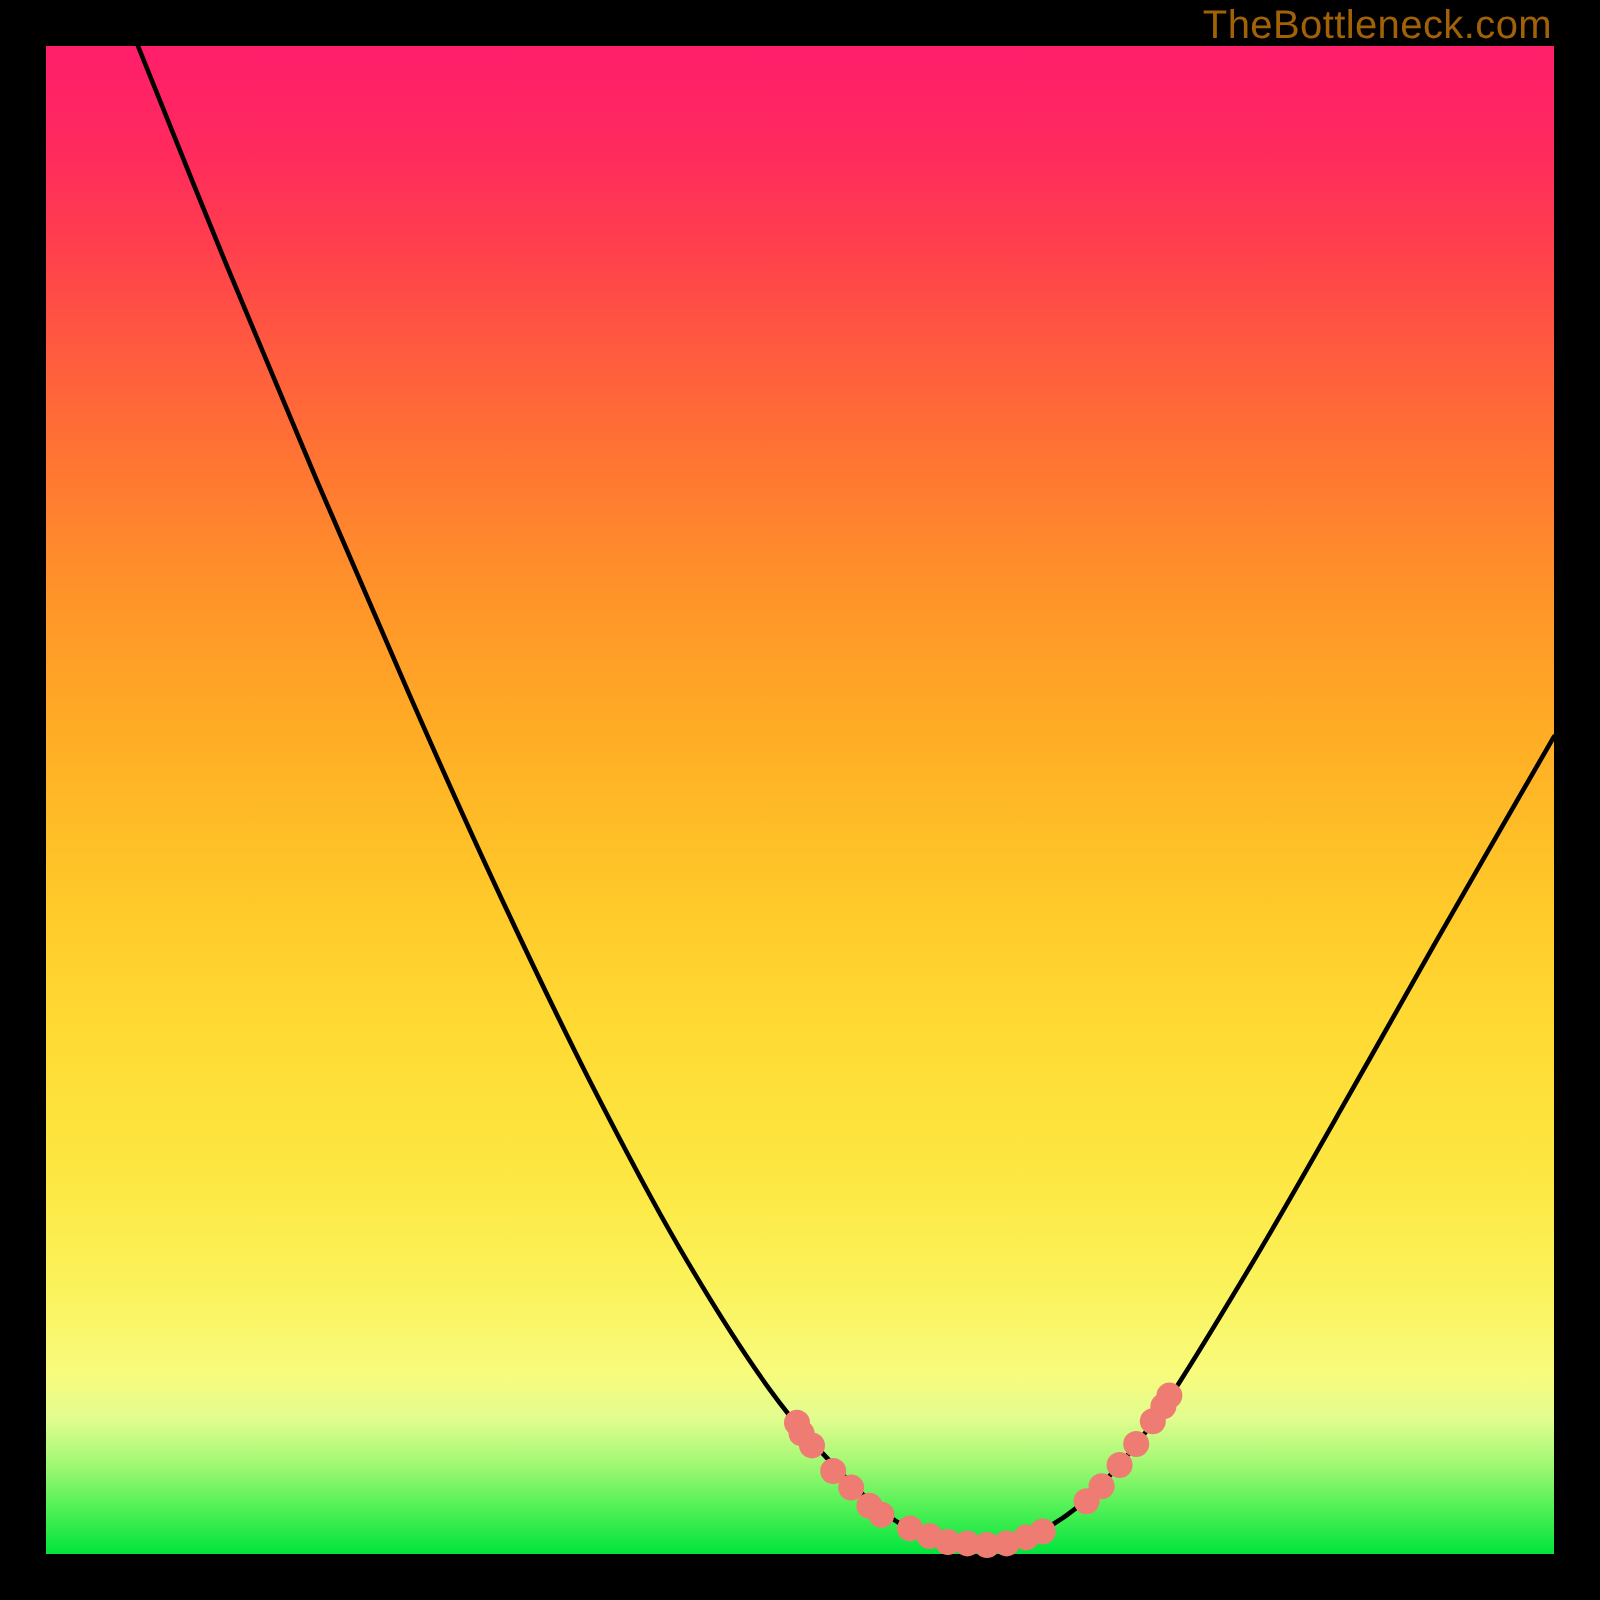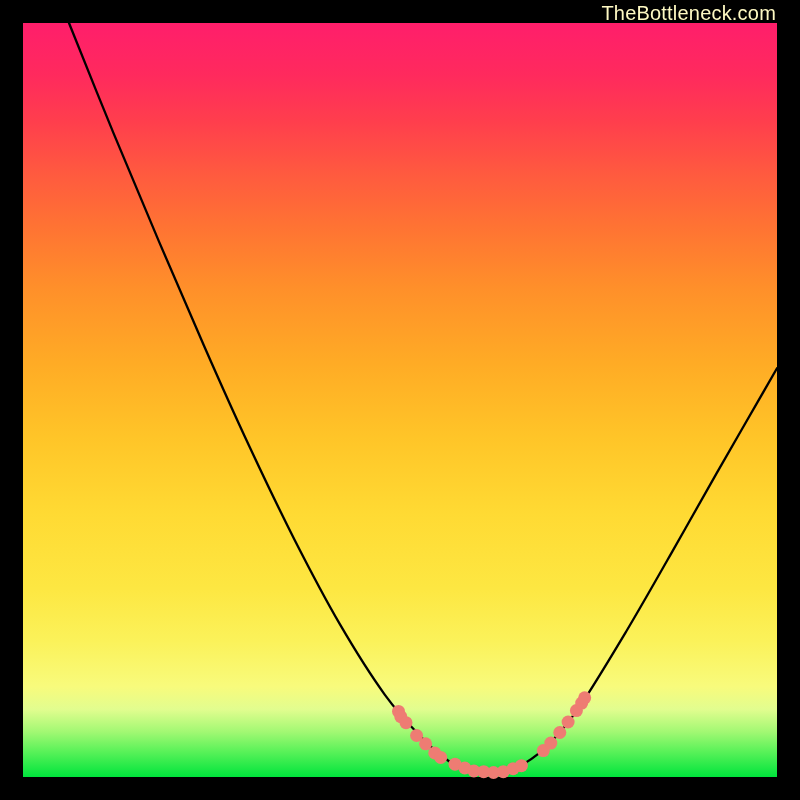--- a/index.html
+++ b/index.html
@@ -43,21 +43,21 @@
       #FF3E4D 87%,
       #FF2A5D 93%,
       #FF1E6B 100%
     );
   }
   .watermark {
     position: absolute;
     top: 2px;
     right: 24px;
     font: 20px Arial, Helvetica, sans-serif;
-    color: #fef9c3;
+    color: #a16207;
     letter-spacing: 0.2px;
   }
   svg.curve {
     position: absolute;
     left: 23px;
     top: 23px;
     width: 754px;
     height: 754px;
     overflow: visible;
   }

